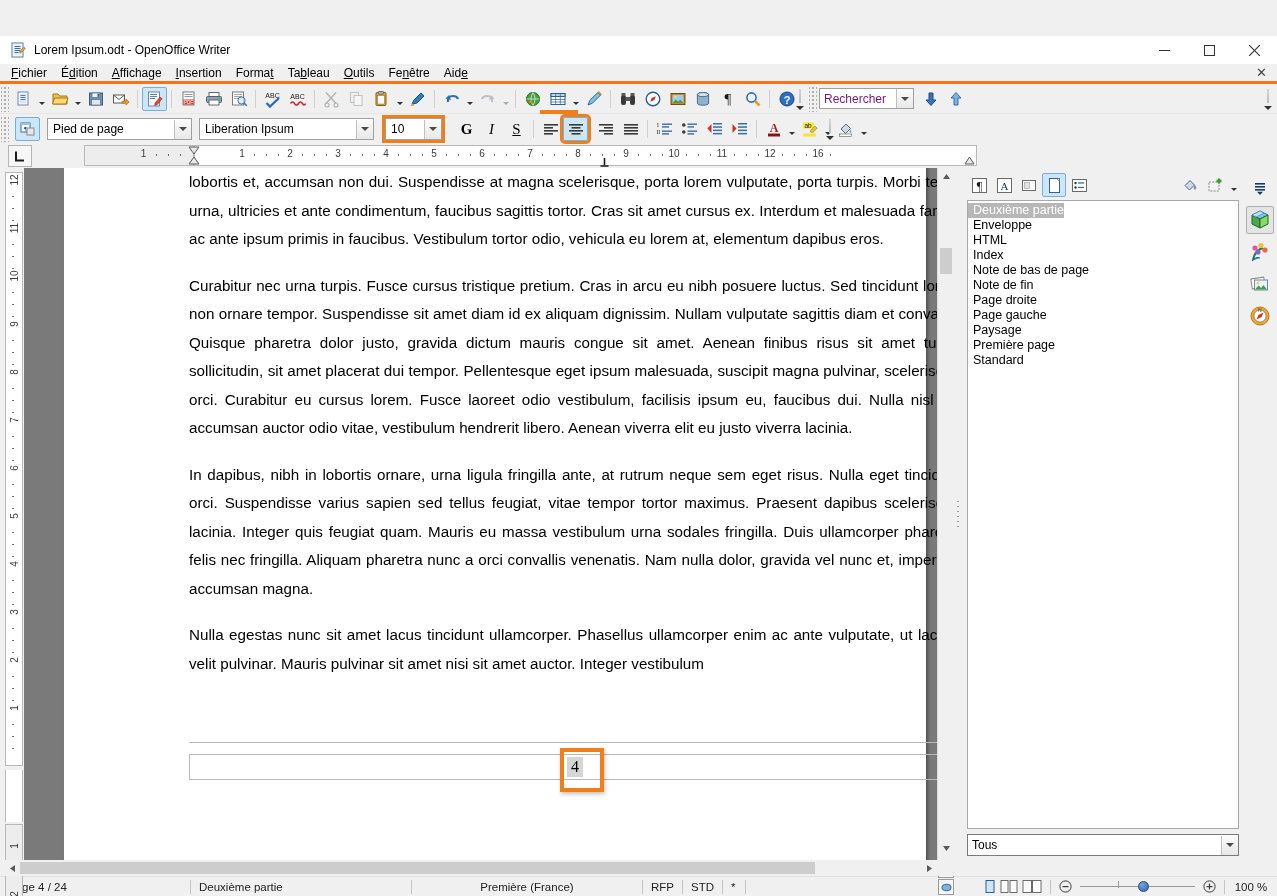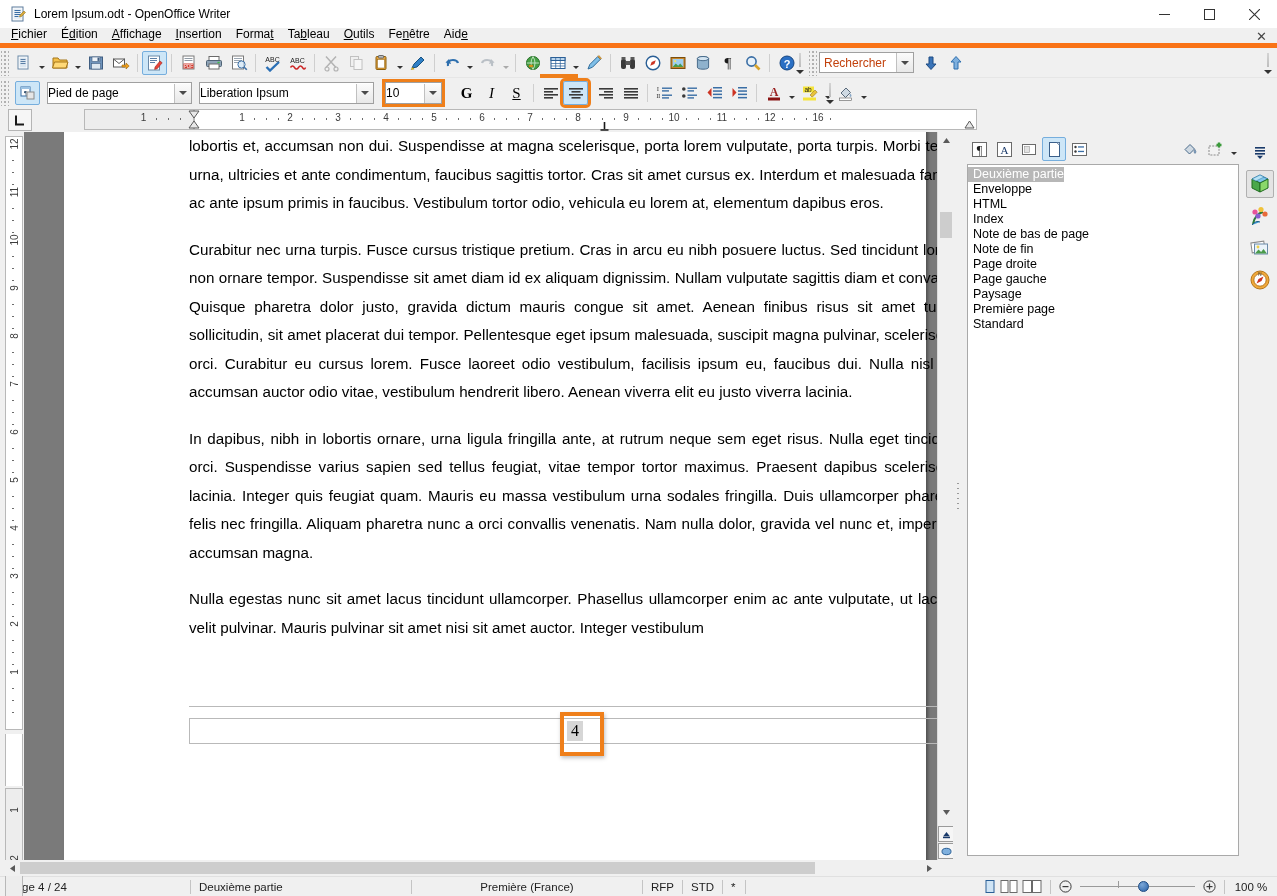--- a/index.html
+++ b/index.html
@@ -6,56 +6,56 @@
   html, body { margin:0; padding:0; }
   body {
     width:1277px; height:896px; overflow:hidden;
     font-family:"Liberation Sans", sans-serif; font-size:12px;
     background:#f0f0f0; color:#000;
     -webkit-font-smoothing:antialiased;
   }
   .app { width:1277px; height:896px; position:relative; display:flex; flex-direction:column; background:#f0f0f0; }
 
   
-  .titlebar { height:28px; background:#ffffff; display:flex; align-items:center; position:relative; flex:0 0 28px; }
+  .titlebar { height:28px; background:#ffffff; display:flex; align-items:center; position:relative; flex:0 0 28px;margin-top:36px; }
   .titlebar .tico { width:16px; height:16px; margin:0 8px 0 10px; position:relative; flex:0 0 16px;}
   .titlebar .ttext { font-size:12px; color:#000; }
   .winbtns { position:absolute; right:0; top:0; height:28px; display:flex; }
   .winbtn { width:45px; height:28px; display:flex; align-items:center; justify-content:center; color:#333; }
   .winbtn svg { display:block; }
 
   
-  .menubar { height:20px; background:#f0f0f0; display:flex; align-items:flex-end; padding-left:4px; position:relative; flex:0 0 20px; border-bottom:5px solid #f97316;}
+  .menubar { height:20px; background:#f0f0f0; display:flex; align-items:flex-start; padding-left:4px; position:relative; flex:0 0 20px; border-bottom:3px solid #f97316;}
   .menu-item { padding:2px 7px; font-size:12px; color:#000; white-space:nowrap; }
   .menu-item u { text-decoration:underline; }
   .doc-close { position:absolute; right:10px; top:2px; font-size:13px; color:#444; line-height:14px;}
 
   
   .toolbar { height:30px; background:#f0f0f0; display:flex; align-items:center; position:relative; flex:0 0 30px; }
   .toolbar.tb1 { border-bottom:1px solid #e6e6e6; }
   .grip { width:8px; height:26px; margin:0 2px 0 1px; flex:0 0 8px;
           background-image:radial-gradient(circle, #9a9a9a 1px, transparent 1.2px);
           background-size:4px 4px; background-position:2px 4px; opacity:.75; }
   .tbtn { width:25px; height:24px; display:flex; align-items:center; justify-content:center; position:relative; flex:0 0 25px; border:1px solid transparent; border-radius:2px; }
   .tbtn.active { background:#cde6f7; border:1px solid #76aedd; }
   .tsep { width:1px; height:18px; background:#cfcfcf; margin:0 4px; flex:0 0 1px; }
   .arrowdn { width:11px; height:24px; display:flex; align-items:flex-end; justify-content:center; padding-bottom:6px; flex:0 0 11px; }
   .arrowdn i { border-left:3px solid transparent; border-right:3px solid transparent; border-top:3px solid #333; display:block; }
   .tbend { position:absolute; right:0; top:0; width:14px; height:30px; display:flex; flex-direction:column; align-items:center; justify-content:center; }
   .tbend .bar { width:2px; height:14px; background:linear-gradient(#d4d4d4,#bdbdbd); }
   .tbend i { border-left:4px solid transparent; border-right:4px solid transparent; border-top:4px solid #333; margin-top:3px;}
 
   
-  .searchbox { width:95px; height:21px; background:#fff; border:1px solid #a0a0a0; display:flex; align-items:center; font-size:12px; color:#c2410c; padding-left:4px; }
+  .searchbox { width:95px; height:21px; background:#fff; border:1px solid #a0a0a0; display:flex; align-items:center; font-size:12px; color:#701a75; padding-left:4px; }
   .searchbox .cap { flex:1; }
   .combo-arrow { width:17px; height:19px; border-left:1px solid #c0c0c0; background:linear-gradient(#fbfbfb,#e8e8e8); display:flex; align-items:center; justify-content:center; flex:0 0 17px;}
   .combo-arrow i { border-left:4px solid transparent; border-right:4px solid transparent; border-top:4px solid #4a4a4a; }
 
   
-  .fbox { height:22px; background:#fff; border:1px solid #a0a0a0; display:flex; align-items:center; font-size:12px; }
+  .fbox { height:22px; background:#fff; border:1px solid #a0a0a0; display:flex; align-items:center; font-size:12px; padding-left:5px; }
   .fbox .val { flex:1; white-space:nowrap; overflow:hidden; }
   .hl-orange { outline:3px solid #ef7f1a; outline-offset:0px; position:relative; z-index:5; }
 
   
   .rulerrow { height:24px; display:flex; flex:0 0 24px; background:#f0f0f0; position:relative; }
   .tabbtn { width:24px; height:22px; margin:1px 2px 0 8px; background:#f6f6f6; border:1px solid #b5b5b5; display:flex; align-items:center; justify-content:center; flex:0 0 24px;}
   .hruler { position:relative; flex:1; height:22px; margin-top:1px; overflow:hidden; }
   .hr-track { position:absolute; top:0; height:21px; background:#fff; border:1px solid #b8b8b8; }
   .hr-gray { position:absolute; top:0; height:21px; background:#ededed; border:1px solid #b8b8b8; }
   .hr-num { position:absolute; top:3px; font-size:10px; color:#3c3c3c; transform:translateX(-50%); }
@@ -864,20 +864,26 @@
             <path d="M12 1.5 v5 M9.5 4 h5" stroke="#3a9a3a" stroke-width="2.4"></path>
             </svg>
         </div>
         <div class="arrowdn">
             <i></i>
           </div>
       </div>
 
       <div class="sp-list" id="stylelist"><div class="sp-item sel">Deuxième partie</div><div class="sp-item">Enveloppe</div><div class="sp-item">HTML</div><div class="sp-item">Index</div><div class="sp-item">Note de bas de page</div><div class="sp-item">Note de fin</div><div class="sp-item">Page droite</div><div class="sp-item">Page gauche</div><div class="sp-item">Paysage</div><div class="sp-item">Première page</div><div class="sp-item">Standard</div></div>
 
+      <div class="sp-filter">
+        <span style="flex:1">Tous</span>
+        <span class="combo-arrow">
+            <i></i>
+          </span>
+      </div>
     </div>
 
     <div class="rail">
       <div class="rail-btn">
         <svg width="16" height="16" viewBox="0 0 16 16">
           <g fill="#1a3a6a">
               <rect x="3" y="3" width="10" height="1.6"></rect>
               <rect x="3" y="6" width="10" height="1.6"></rect>
               <rect x="3" y="9" width="10" height="1.6"></rect>
             </g>

